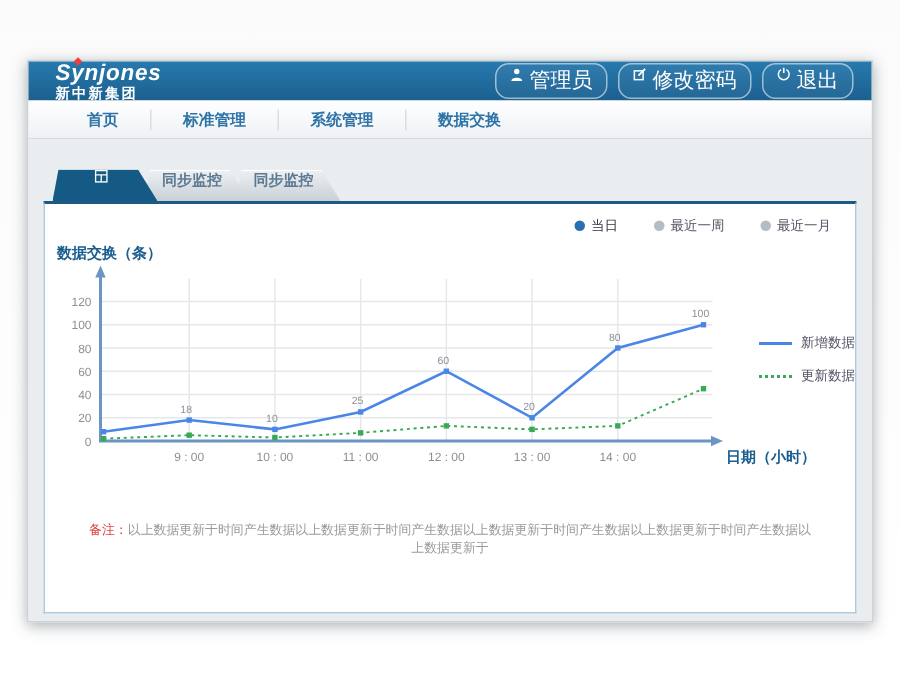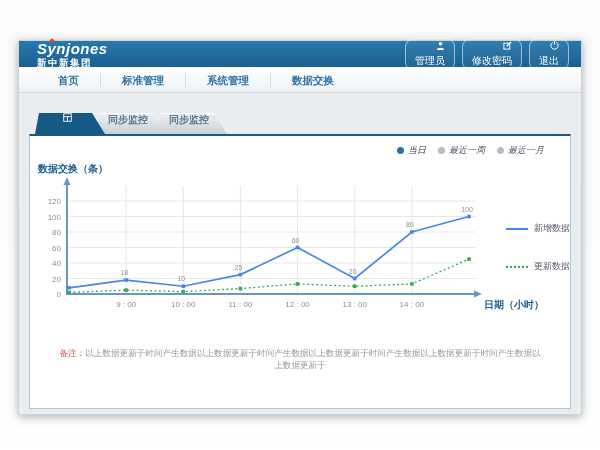--- a/index.html
+++ b/index.html
@@ -11,22 +11,22 @@
             box-shadow:0 2px 9px rgba(70,80,90,.45); border:1px solid #cdd2d6; display:flex; flex-direction:column; }
 
   
   .header { height:20px; background:linear-gradient(#2879ae,#1b608f); display:flex; align-items:center; padding:13px 12px; flex:0 0 auto; }
   .logo { color:#fff; line-height:1; margin-left:6px; }
   .logo-main { position:relative; font-size:15px; font-weight:bold; font-style:italic; letter-spacing:.5px; }
   .logo-star { position:absolute; left:13px; top:-2px; width:4px; height:4px; background:#e8413d; transform:rotate(45deg); }
   .logo-sub { font-size:9.5px; font-weight:bold; letter-spacing:1.5px; margin-top:2px; }
   .app-title { color:#fff; font-size:14.5px; margin-left:18px; letter-spacing:1px; }
   .header-actions { margin-left:auto; display:flex; gap:7px; }
-  .pill { display:flex; align-items:flex-end; gap:4px; border:1px solid rgba(255,255,255,.55); border-radius:9px;
-          padding:2px 9px; font-size:10px; color:#fff; cursor:pointer; background:rgba(255,255,255,.04);flex-direction:column; }
+  .pill { display:flex; align-items:flex-start; gap:4px; border:1px solid rgba(255,255,255,.55); border-radius:9px;
+          padding:2px 9px; font-size:14px; color:#fff; cursor:pointer; background:rgba(255,255,255,.04); }
   .pill svg { display:block; }
 
   
   .nav { height:26px; background:linear-gradient(#ffffff,#eef1f4); border-bottom:1px solid #d5dadf; display:flex; align-items:center; padding-left:18px; flex:0 0 auto; }
   .nav-item { padding:0 21px; font-size:10.5px; font-weight:bold; color:#2e74a8; border-right:1px solid #d9dee3; cursor:pointer; line-height:14px; }
   .nav-item:last-child { border-right:none; }
 
   
   .content { position:relative; flex:1; background:#e9edf0; }
 
@@ -34,30 +34,30 @@
   .tab { height:21px; display:flex; align-items:center; gap:16px; padding:0 18px 0 12px; font-size:10px; font-weight:bold;
          clip-path:polygon(4px 0, calc(100% - 13px) 0, 100% 100%, 0 100%); margin-right:-9px; cursor:pointer;flex-direction:column; }
   .tab.active { background:#155a84; color:#fff; z-index:3; }
   .tab.inactive { background:linear-gradient(#eef1f3,#c9d0d6); color:#5c7a92; box-shadow:inset 0 1px 0 #fff; }
   .tab.inactive.t2 { z-index:2; } .tab.inactive.t3 { z-index:1; }
   .tab svg { display:block; }
 
   .panel { position:absolute; left:10px; right:10px; top:41px; bottom:5px; background:#fff;
            border:1px solid #adc9dc; border-top:2px solid #1b5a84; }
 
-  .radios { position:absolute; top:8px; right:26px; display:flex; gap:12px; z-index:2;font-style:italic; }
+  .radios { position:absolute; top:8px; right:16px; display:flex; gap:24px; z-index:2; }
   .radio { display:flex; align-items:center; gap:4px; font-size:9px; color:#556; cursor:pointer; }
   .dot { width:7px; height:7px; border-radius:50%; background:#b5bcc4; }
   .radio.selected .dot { background:#2a6fb0; }
   .radio.selected { color:#334; }
 
   .chart-wrap { position:absolute; inset:0; }
   .chart-wrap svg { position:absolute; left:0; top:0; }
 
-  .legend { position:absolute; left:476px; top:86px; display:flex; flex-direction:column; gap:25px;align-items:center; }
+  .legend { position:absolute; left:476px; top:86px; display:flex; flex-direction:column; gap:9px;align-items:center; }
   .legend-row { display:flex; align-items:center; gap:6px; font-size:9px; color:#556; }
   .sample { width:22px; height:0; }
   .sample.solid { border-top:2px solid #4a86e8; }
   .sample.dotted { border-top:2px dotted #3aa957; }
 
   .note { position:absolute; left:0; right:0; top:212px; text-align:center; font-size:8.6px; color:#9a9a9a; padding:0 26px; }
   .note .prefix { color:#d9443f; }
 </style>
 </head>
 <body>

